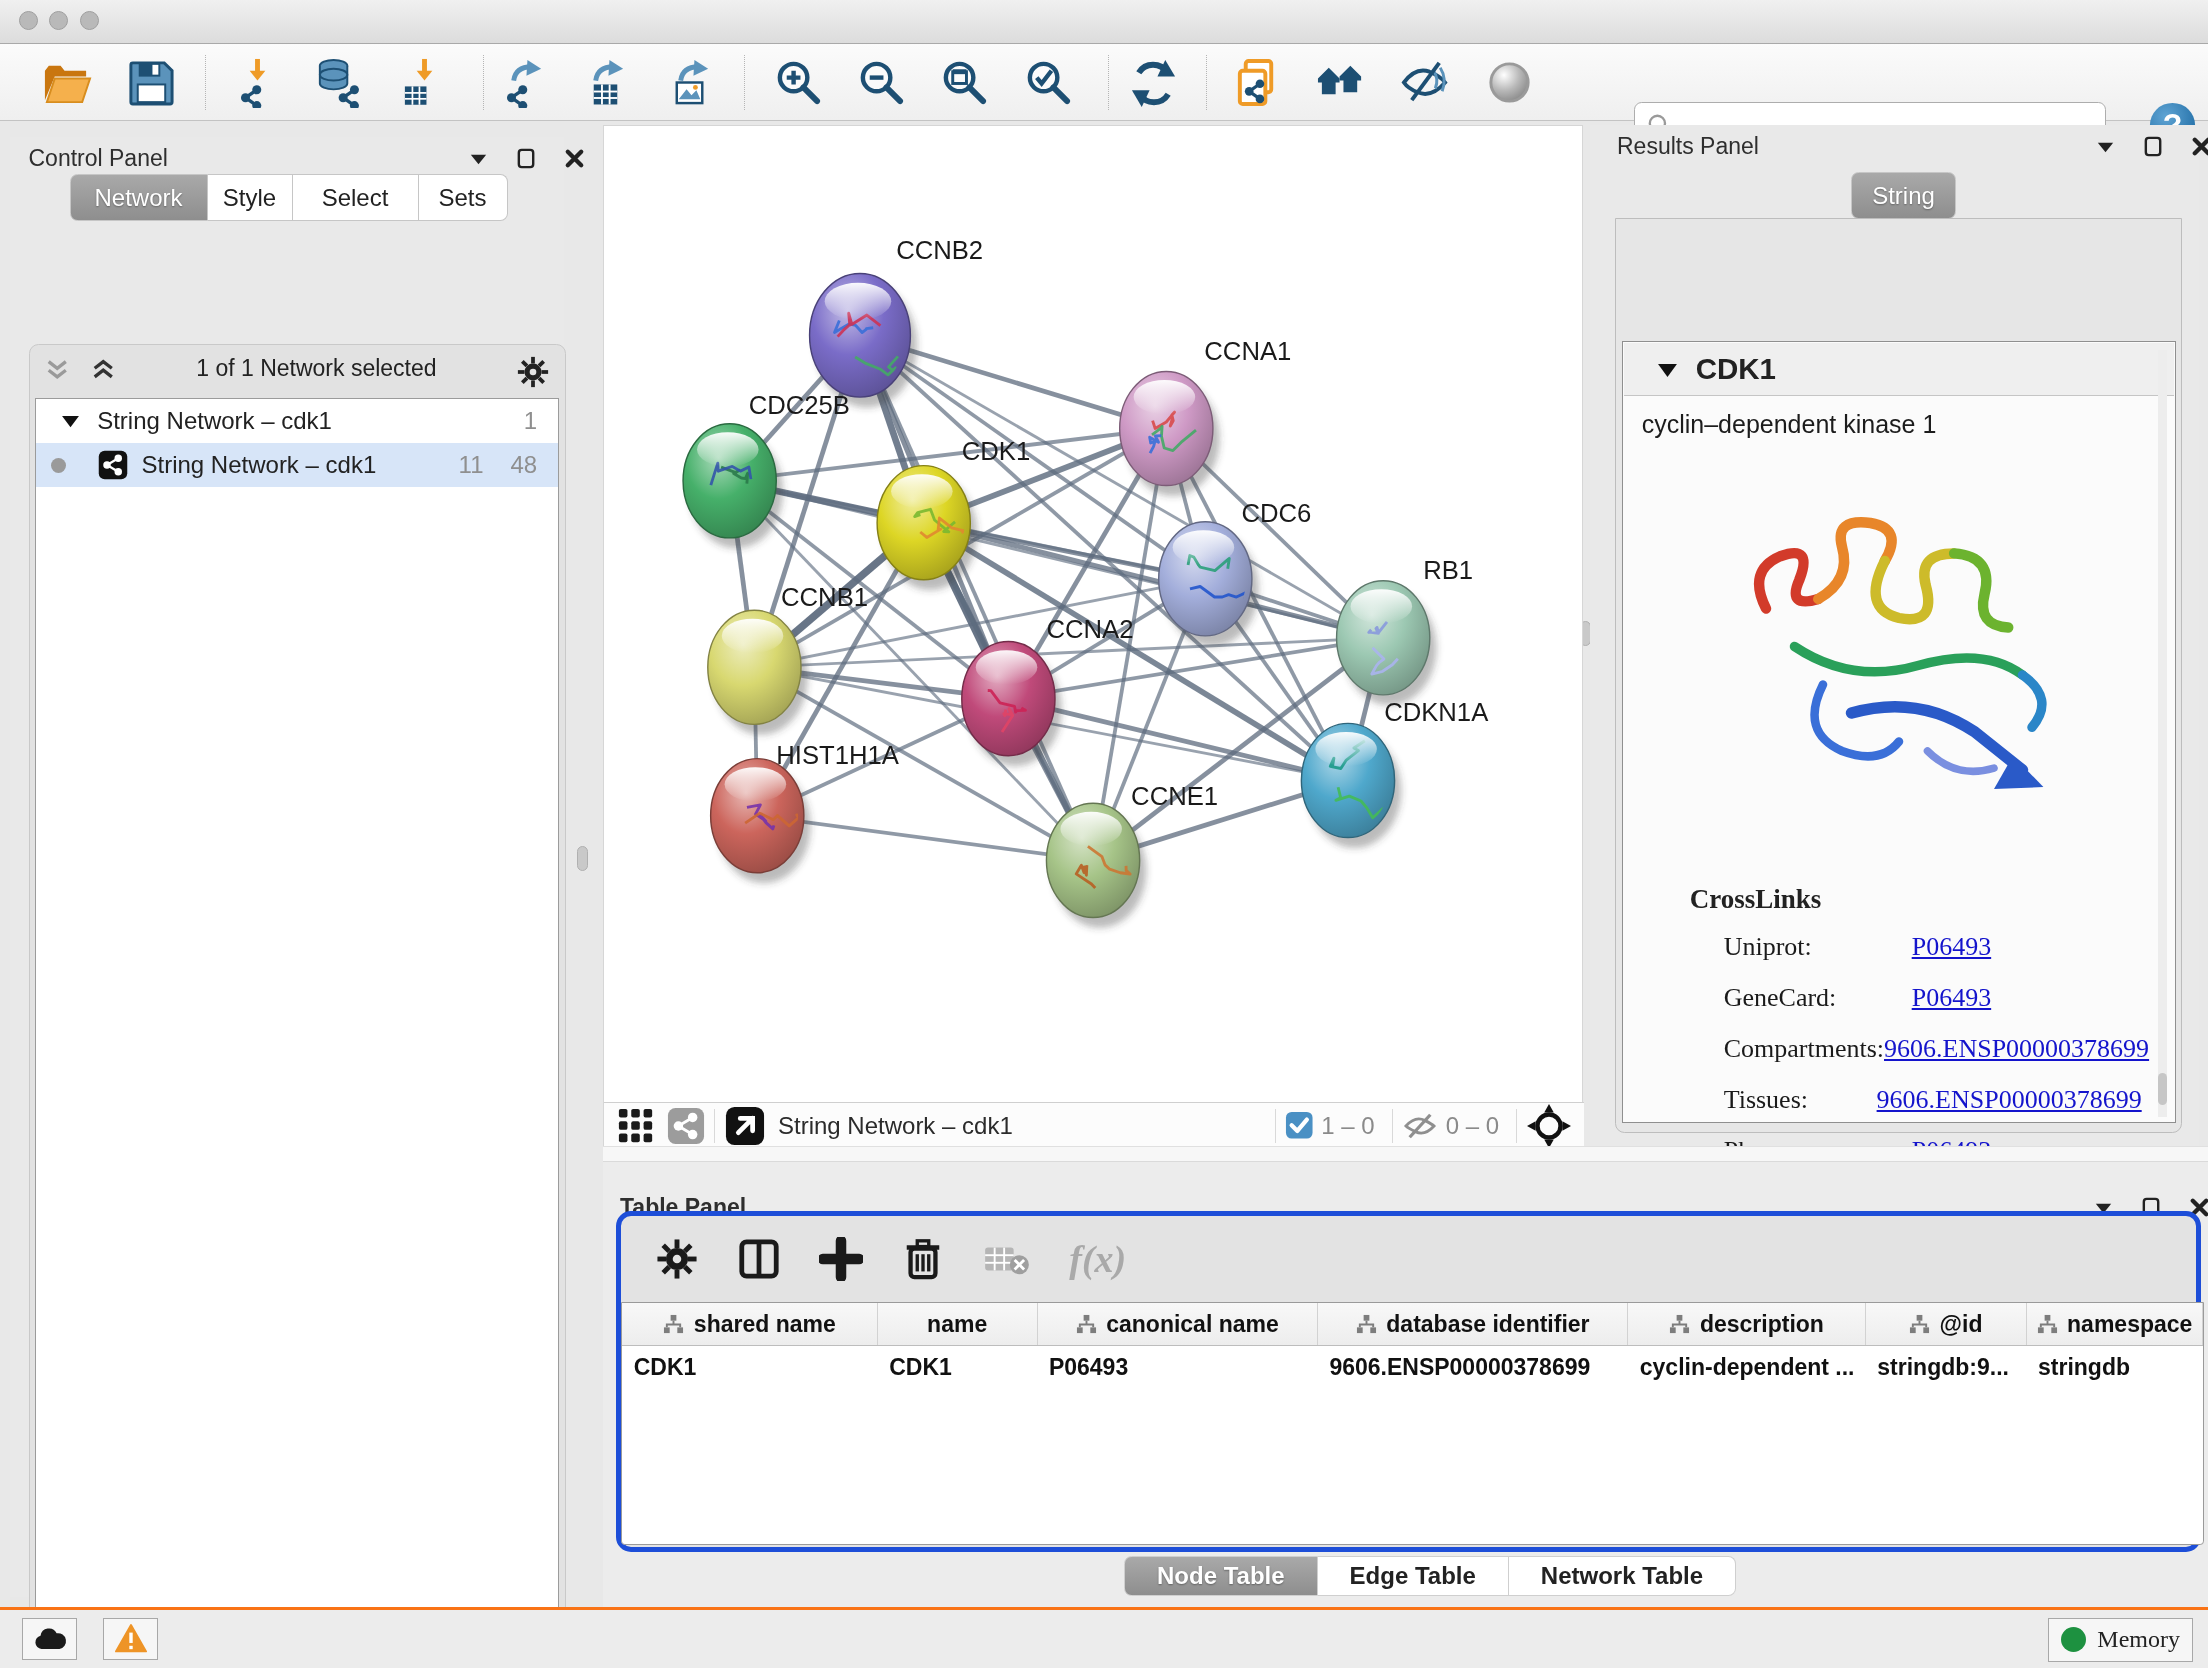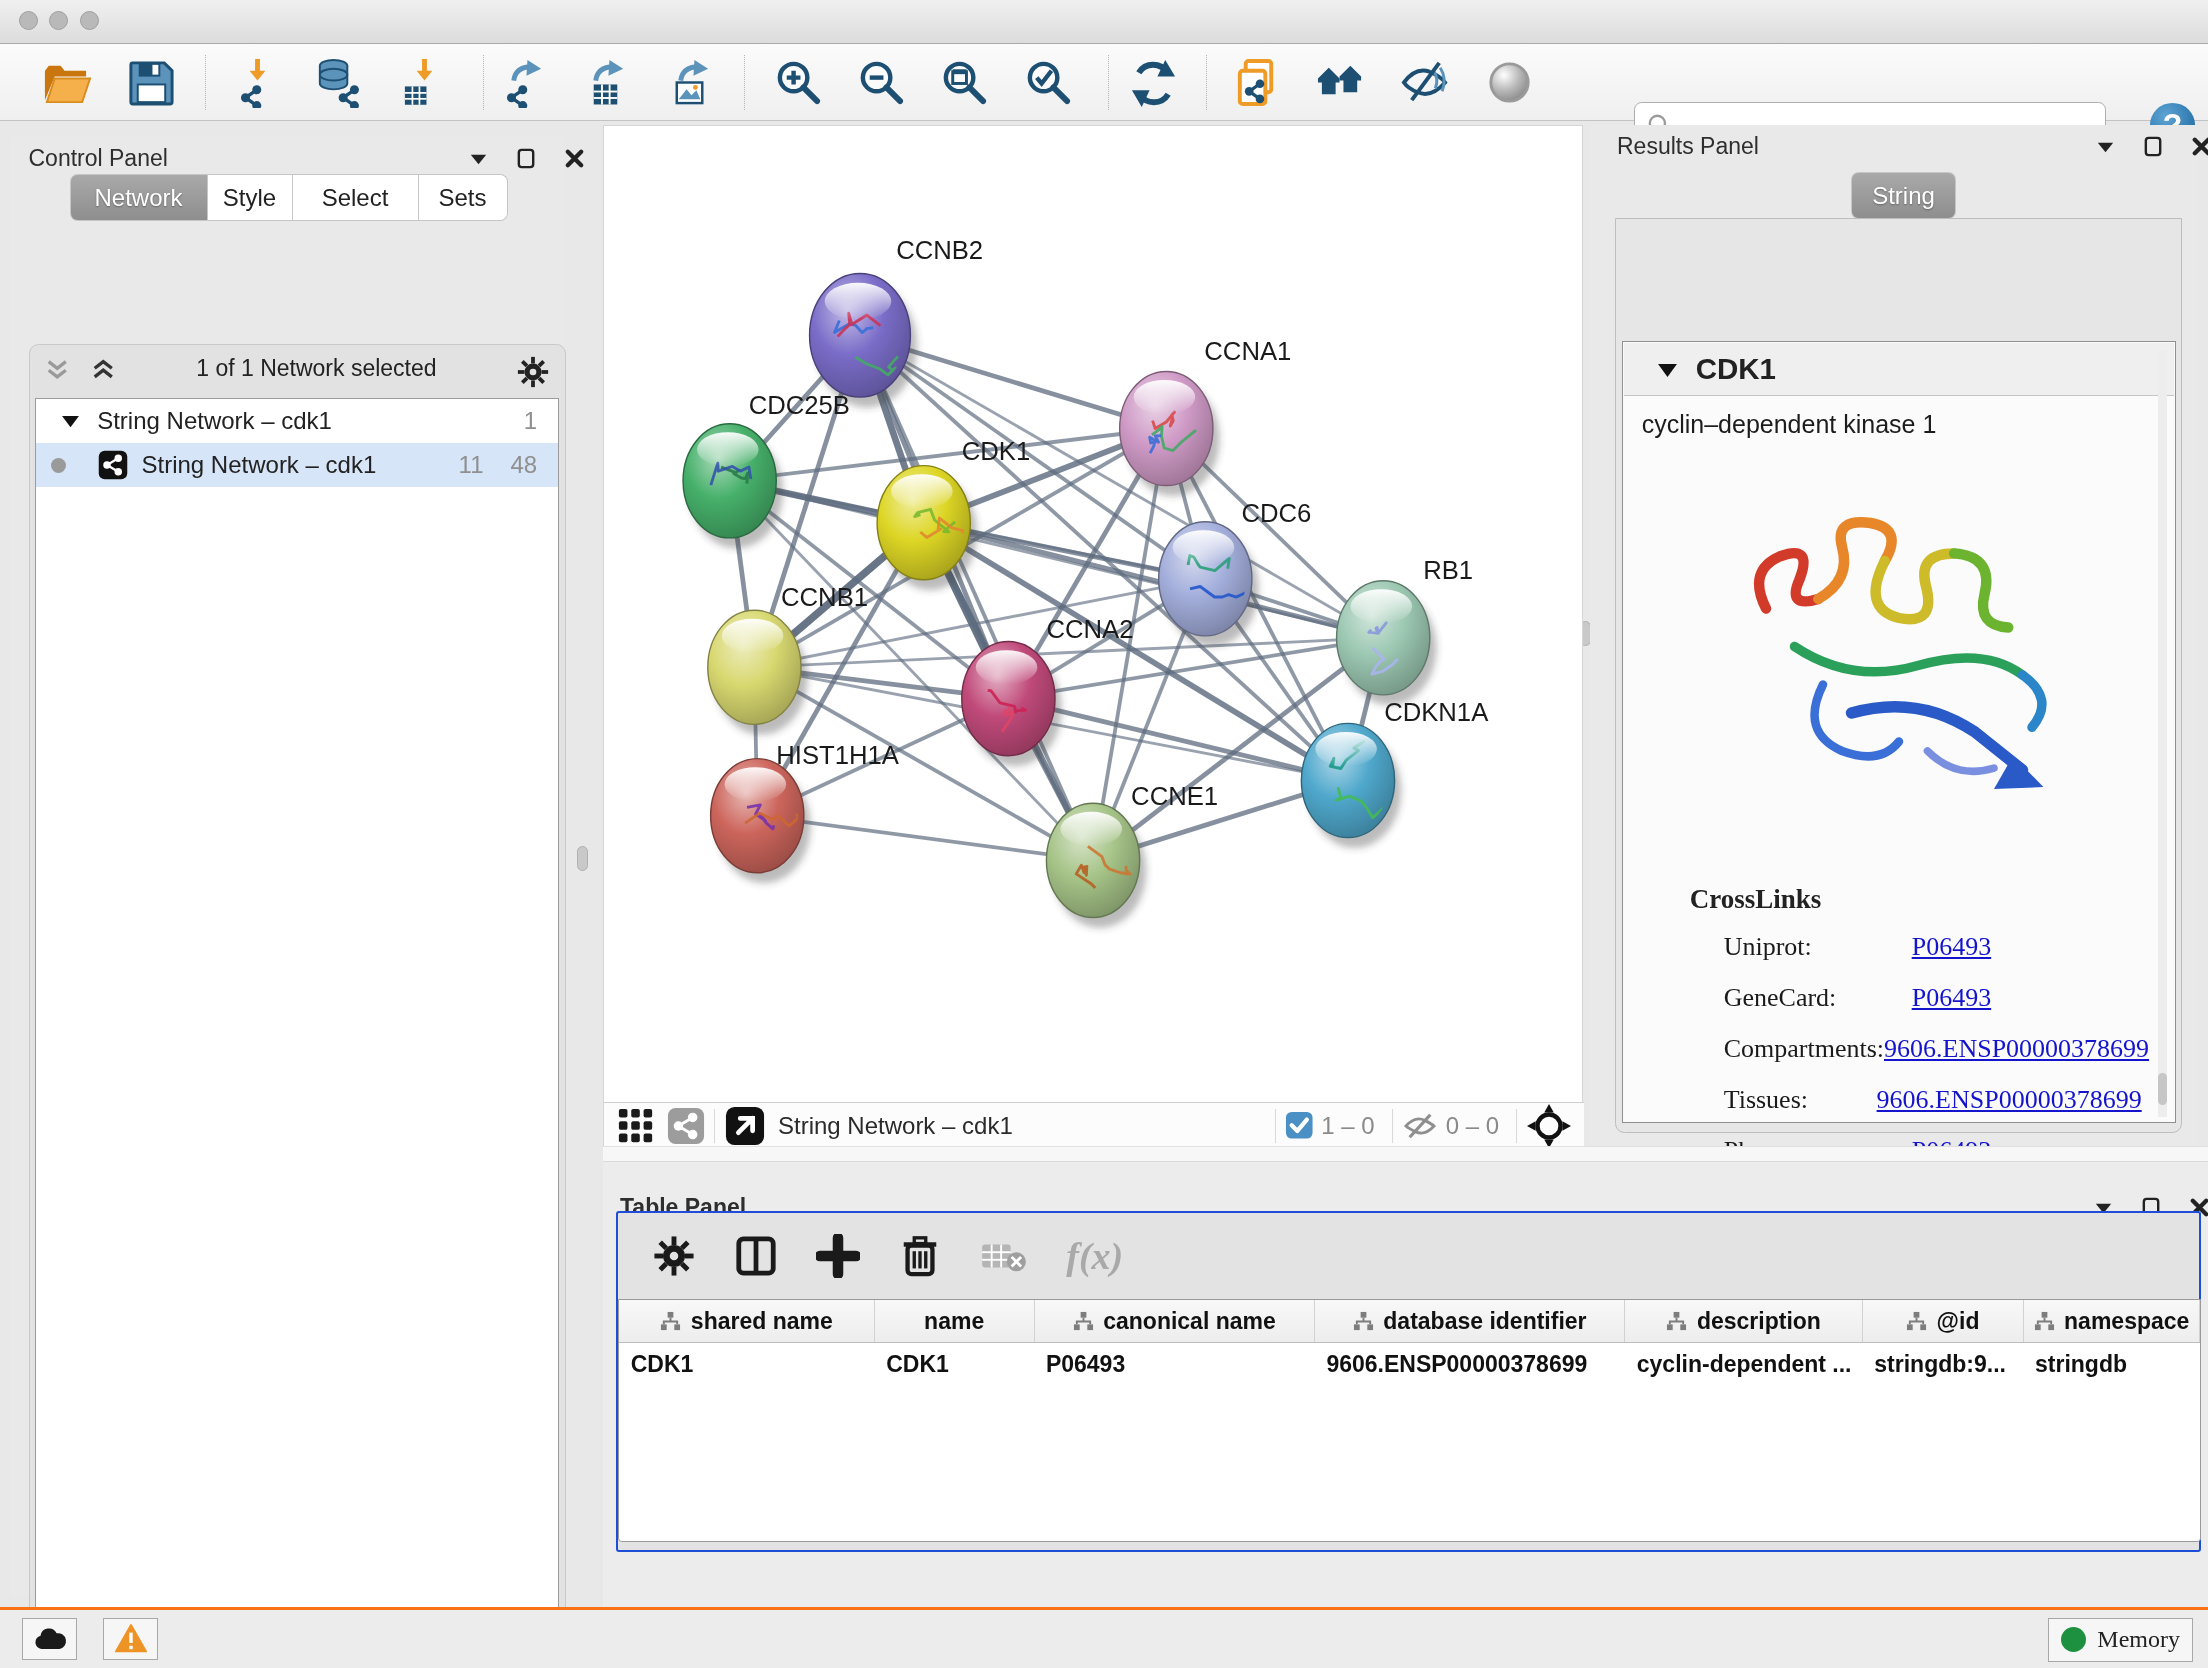--- a/index.html
+++ b/index.html
@@ -60,21 +60,21 @@
   #rp-entry-head{left:1px;top:1px;width:550px;height:53px;background:#efefef;border-bottom:1px solid #c5c5c5;
     display:flex;align-items:center;}
   #rp-entry-name{font-size:29.5px;font-weight:bold;margin-left:72px;}
   #rp-desc{left:19px;top:68px;font-size:25px;color:#1c1c1c;}
   .xl-title{font-size:27px;font-weight:bold;font-family:"Liberation Serif",serif;}
   .xl-label{font-size:26px;font-family:"Liberation Serif",serif;color:#1a1a1a;}
   .xl-link{font-size:26px;font-family:"Liberation Serif",serif;color:#1414cc;text-decoration:underline;cursor:pointer;}
   
   #h-split{left:603px;top:1146px;width:1605px;height:16px;background:#f7f7f7;border-top:1px solid #e0e0e0;border-bottom:1px solid #dadada;}
   #table-panel{left:603px;top:1162px;width:1605px;height:445px;background:#ececec;font-weight:bold;}
-  #tp-box{left:13.3px;top:49px;width:1585px;height:341px;background:#e3e3e3;border:2px solid #1d4ed8;border-radius:3px;}
+  #tp-box{left:13.3px;top:49px;width:1585px;height:341px;background:#e3e3e3;border:5px solid #1d4ed8;border-radius:15px;}
   #tp-toolbar{left:0;top:0;width:100%;height:86px;display:flex;align-items:center;gap:38px;padding-left:34px;}
   #tp-table{left:0px;top:86px;width:1583px;height:243px;background:#fff;border:1.9px solid #9a9a9a;border-radius:0 0 3.8px 3.8px;}
   #tp-header{display:flex;height:43px;background:linear-gradient(#f8f8f8,#ededed);border-bottom:1px solid #bdbdbd;}
   .col-h{display:flex;align-items:center;justify-content:center;gap:9.5px;font-size:23px;color:#111;
     border-right:1px solid #d2d2d2;overflow:hidden;white-space:nowrap;}
   #tp-row{display:flex;height:42px;}
   .cell{font-size:23px;color:#111;padding-left:11.4px;display:flex;align-items:center;overflow:hidden;white-space:nowrap;}
   #tp-hscroll{left:1.9px;top:330px;width:1579px;height:23px;background:#f4f4f4;}
   #tp-thumb{left:7.6px;top:1.9px;width:169px;height:19px;background:#bdbdbd;border-radius:9.5px;cursor:pointer;}
   #tp-tabs{left:521px;top:394px;display:flex;}
@@ -839,20 +839,25 @@
             <div class="cell" style="width: 311px;">9606.ENSP00000378699</div>
             <div class="cell" style="width: 238px;">cyclin-dependent ...</div>
             <div class="cell" style="width: 161px;">stringdb:9...</div>
             <div class="cell" style="width: 177px;">stringdb</div>
           </div>
         <div id="tp-hscroll" class="abs">
           <div id="tp-thumb" class="abs"></div>
         </div>
       </div>
     </div>
+    <div id="tp-tabs" class="abs">
+        <div class="bottom-tab sel first">Node Table</div>
+        <div class="bottom-tab">Edge Table</div>
+        <div class="bottom-tab last">Network Table</div>
+      </div>
   </div>
 
   <div id="statusbar" class="abs">
     <div class="status-box abs" style="left:22px">
       <svg width="36" height="25" viewBox="0 0 38 26">
         <path d="M10 24 a7 7 0 0 1 -1 -13.8 A9 9 0 0 1 26 7.5 A6.5 6.5 0 0 1 29 24 Z" fill="#1a1a1a"></path>
         </svg>
     </div>
     <div class="status-box abs" style="left:103px">
       <svg width="32" height="28.5" viewBox="0 0 34 30">

